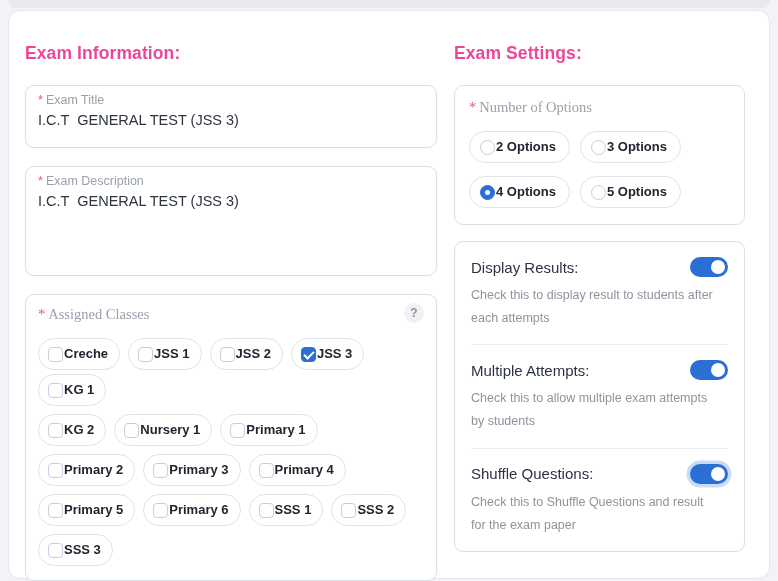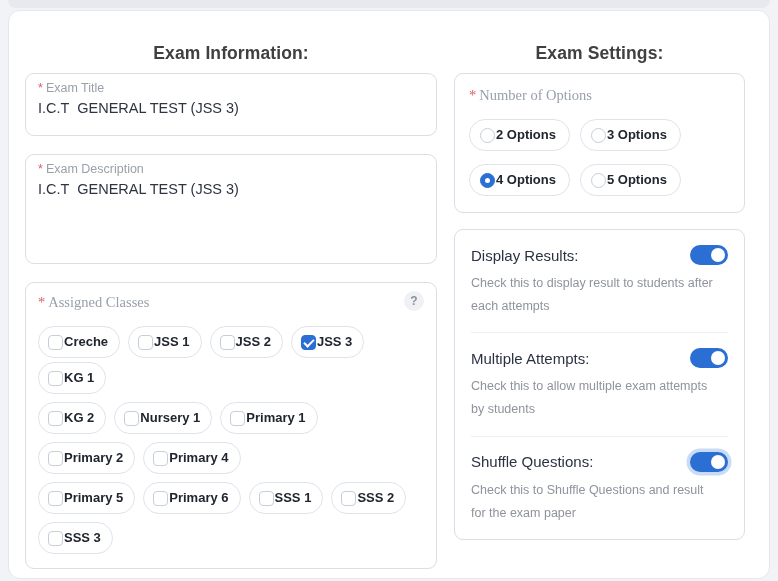--- a/index.html
+++ b/index.html
@@ -19,22 +19,22 @@
     margin: 2px 8px 0; height: 569px;
     background: #fff;
     border: 1px solid #e4e7ee;
     border-radius: 12px;
     padding: 32px 24px 0 16px;
     display: flex; gap: 17px;
   }
   .col-left { width: 412px; flex: none; }
   .col-right { flex: 1; min-width: 0; }
   h2.section-heading {
-    font-size: 17.5px; font-weight: 700; color: #404040;
-    letter-spacing: .1px; margin: 0 0 9px; text-align: center;
+    font-size: 17.5px; font-weight: 700; color: #ec4899;
+    letter-spacing: .1px; margin: 0 0 21px;
   }
   
   .fbox {
     background: #fff;
     border: 1px solid #d9dee7;
     border-radius: 9px;
     padding: 6px 12px 17px;
     position: relative;
   }
   .flabel { font-size: 12.5px; color: #99a0aa; line-height: 17px; }
@@ -174,20 +174,24 @@
             <span class="cb"></span>
             <span class="pill-label">Primary 1</span>
           </label>
         <span class="pill-break"></span>
         <label class="pill">
             <span class="cb"></span>
             <span class="pill-label">Primary 2</span>
           </label>
         <label class="pill">
             <span class="cb"></span>
+            <span class="pill-label">Primary 3</span>
+          </label>
+        <label class="pill">
+            <span class="cb"></span>
             <span class="pill-label">Primary 4</span>
           </label>
         <span class="pill-break"></span>
         <label class="pill">
             <span class="cb"></span>
             <span class="pill-label">Primary 5</span>
           </label>
         <label class="pill">
             <span class="cb"></span>
             <span class="pill-label">Primary 6</span>

